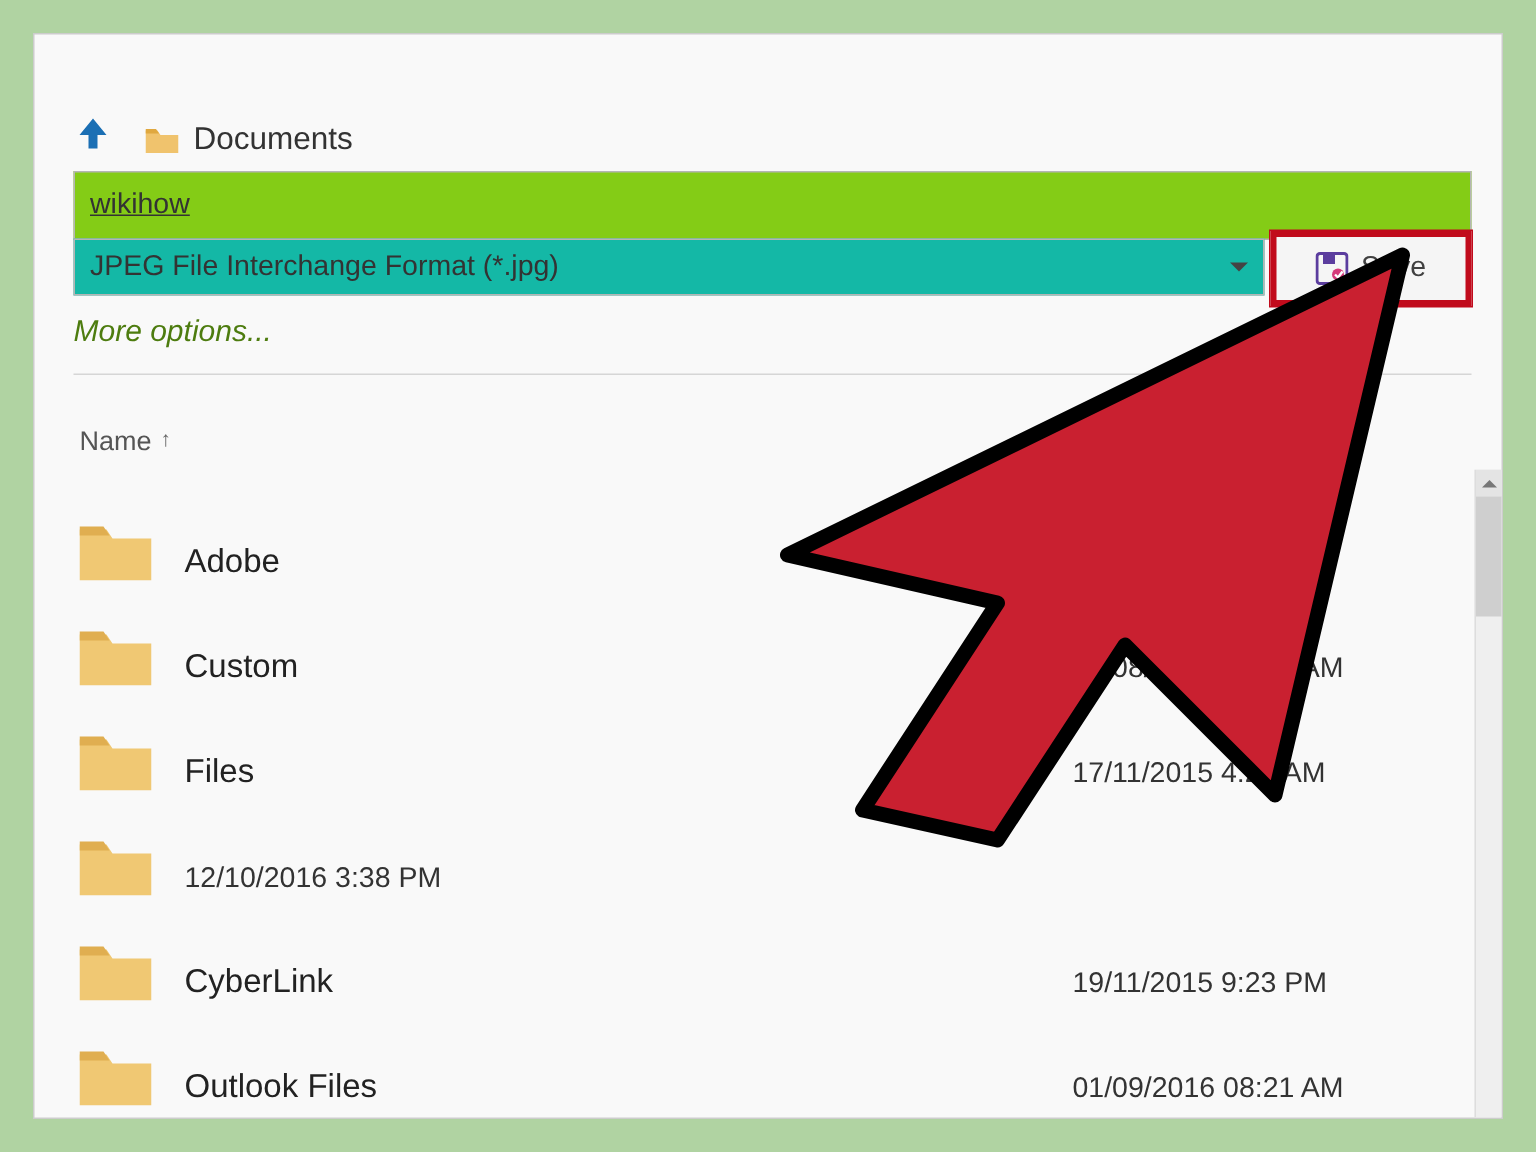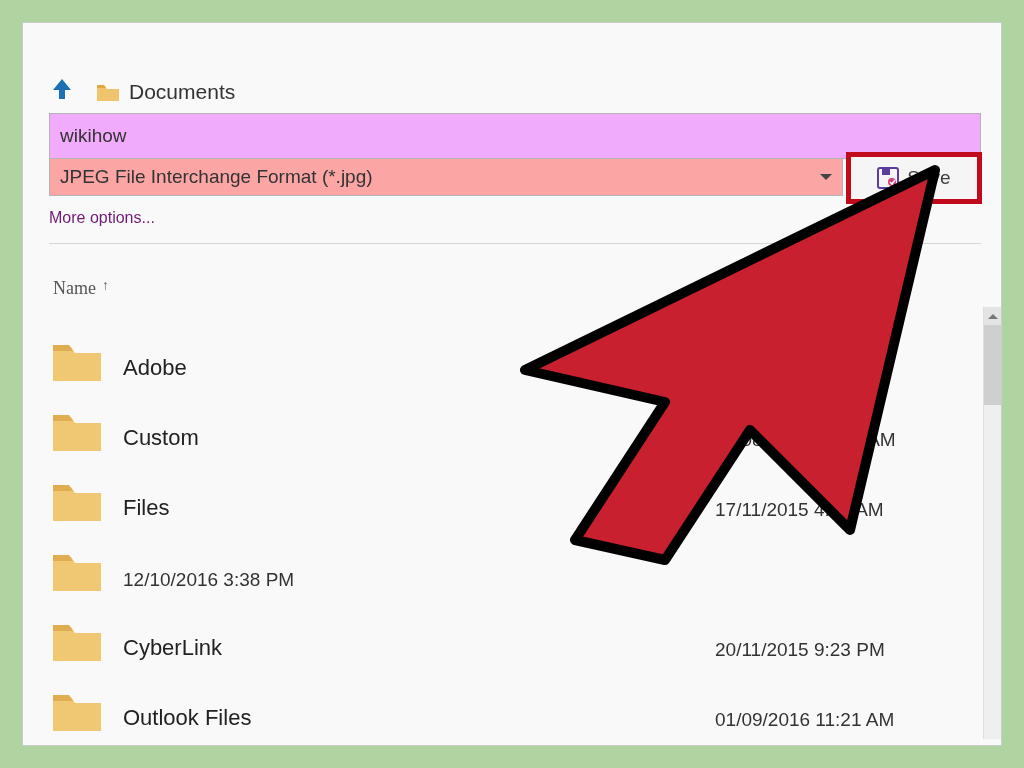--- a/index.html
+++ b/index.html
@@ -46,34 +46,35 @@
     font-weight: 400;
   }
   .filename-row {
     display: flex;
   }
   .filename-input {
     flex: 1;
     border: 1px solid #b5b5b5;
     padding: 22px 10px;
     font-size: 19px;
-    background: #f0abfc;
+    background: #84cc16;
     color: #333;
     height: 36px;
     font-family: inherit;
+    text-decoration: underline;
   }
   .format-save-row {
     display: flex;
     margin-top: 0;
   }
   .format-select {
     flex: 1;
     border: 1px solid #b5b5b5;
     border-top: 1px solid #b5b5b5;
-    background: #fca5a5;
+    background: #14b8a6;
     height: 38px;
     padding: 0 10px;
     display: flex;
     align-items: center;
     justify-content: space-between;
     font-size: 19px;
     color: #333;
     margin-top: -1px;
   }
   .dropdown-caret {
@@ -100,41 +101,41 @@
     align-items: center;
     font-size: 19px;
     color: #404040;
   }
   .save-icon {
     width: 22px;
     height: 22px;
     margin-right: 8px;
   }
   .more-options {
-    color: #701a75;
-    font-size: 16px;
+    color: #4d7c0f;
+    font-size: 20px;
     margin-top: 6px;
     display: inline-block;
+    font-style: italic;
   }
   .divider {
     border: none;
     border-top: 1px solid #d6d6d6;
     margin: 16px 20px 0 26px;
   }
   .list-header {
     display: flex;
     padding: 34px 26px 8px 30px;
     font-size: 18px;
     color: #555;
   }
   .col-name {
     flex: 1;
     display: flex;
     align-items: flex-start;
-    font-family: Liberation Serif, serif;
   }
   .sort-arrow {
     margin-left: 6px;
     font-size: 14px;
     color: #666;
   }
   .col-date {
     width: 280px;
     padding-right: 40px;
   }
@@ -302,29 +303,29 @@
               <path d="M0 4 L16 4 L20 10 L0 10 Z" fill="#e0ae50"></path>
             </svg></span>
         <span class="file-date">12/10/2016 3:38 PM</span>
       </div>
       <div class="file-row">
         <span class="folder-icon"><svg width="48" height="40" viewBox="0 0 48 40">
               <path d="M0 6 L18 6 L22 12 L48 12 L48 40 L0 40 Z" fill="#f0c873"></path>
               <path d="M0 4 L16 4 L20 10 L0 10 Z" fill="#e0ae50"></path>
             </svg></span>
         <span class="file-name">CyberLink</span>
-        <span class="file-date">20/11/2015 9:23 PM</span>
+        <span class="file-date">19/11/2015 9:23 PM</span>
       </div>
       <div class="file-row">
         <span class="folder-icon"><svg width="48" height="40" viewBox="0 0 48 40">
               <path d="M0 6 L18 6 L22 12 L48 12 L48 40 L0 40 Z" fill="#f0c873"></path>
               <path d="M0 4 L16 4 L20 10 L0 10 Z" fill="#e0ae50"></path>
             </svg></span>
         <span class="file-name">Outlook Files</span>
-        <span class="file-date">01/09/2016 11:21 AM</span>
+        <span class="file-date">01/09/2016 08:21 AM</span>
       </div>
     </div>
     <div class="scrollbar">
       <div class="scroll-up"></div>
       <div class="scroll-thumb"></div>
     </div>
   </div>
 
 </div>
 

